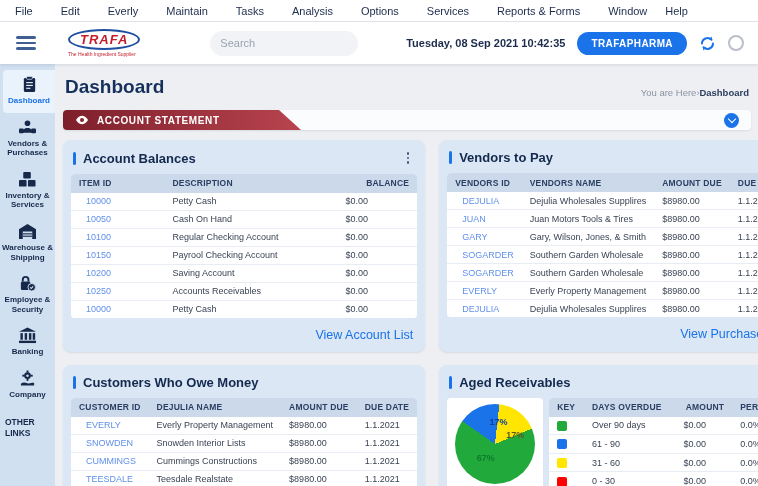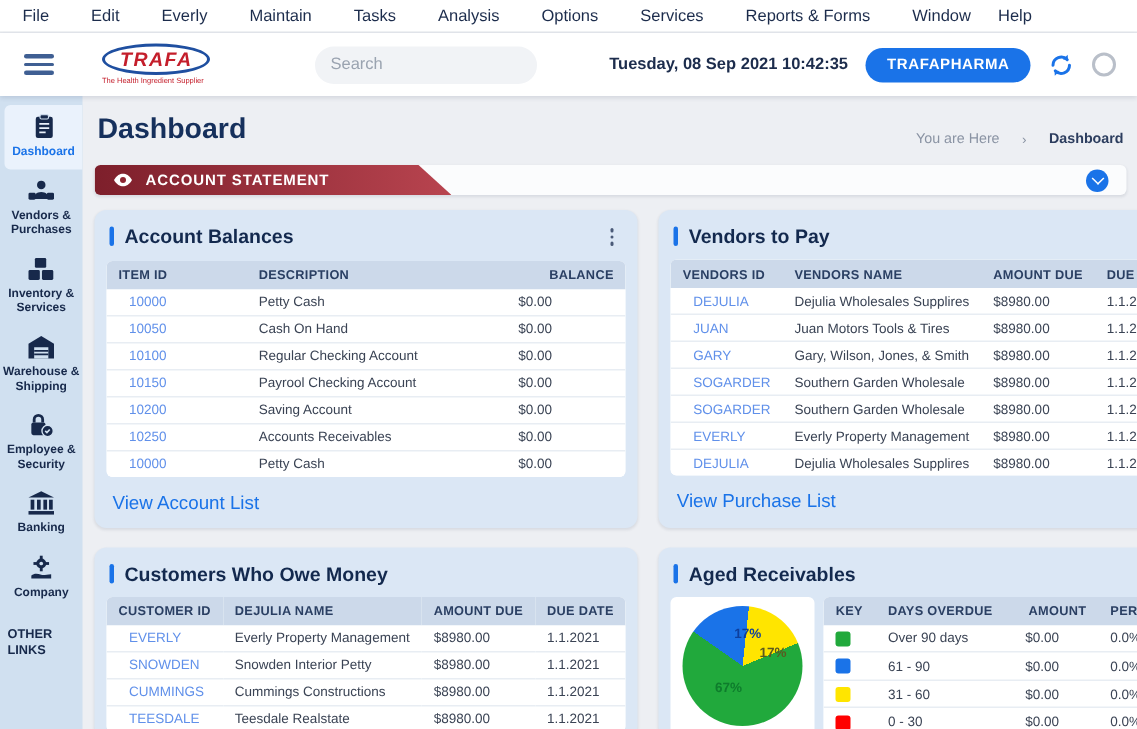--- a/index.html
+++ b/index.html
@@ -34,47 +34,47 @@
   .side-item svg { width:19px; height:17px; }
   .side-label { font-size:8px; font-weight:600; color:#17294b; text-align:center; line-height:1.2; margin-top:3px; }
   .side-item.active { background:#eaf2fc; border-radius:4px 0 0 4px; margin-left:3px; }
   .side-item.active .side-label { color:#1a73e8; }
   .other-links-title { font-size:8.5px; font-weight:bold; color:#17294b; padding:10px 0 2px 5px; line-height:1.3; }
 
   
   .main { flex:1; padding:10px 7px 0 8px; overflow:hidden; }
   .title-row { display:flex; align-items:flex-end; justify-content:space-between; padding:2px 2px 0 2px; }
   .page-title { font-size:19px; font-weight:bold; color:#16305c; }
-  .breadcrumb { font-size:9.5px; color:#8a93a3; display:flex; align-items:center; gap:15px; }
+  .breadcrumb { font-size:9.5px; color:#8a93a3; display:flex; align-items:center; gap:0; }
   .breadcrumb .bc-current { color:#2c3d5e; font-weight:bold; }
   .bc-chev { color:#8a93a3; font-size:9px; }
 
   
   .ribbon-bar { margin-top:12px; background:#fbfcfd; border-radius:4px; height:20px; position:relative; box-shadow:0 1px 2px rgba(30,40,70,.10); display:flex; align-items:center; }
   .ribbon { height:100%; width:238px; background:linear-gradient(90deg,#7d1f2b,#b8444f); clip-path:polygon(0 0, calc(100% - 22px) 0, 100% 100%, 0 100%); display:flex; align-items:center; gap:8px; padding:0 30px 0 12px; border-radius:4px 0 0 4px; }
   .ribbon-label { color:#fff; font-size:10px; font-weight:bold; letter-spacing:.6px; white-space:nowrap; }
   .chev-circle { position:absolute; right:12px; width:15px; height:15px; background:#1a73e8; border-radius:50%; display:flex; align-items:center; justify-content:center; cursor:pointer; }
   .chev-circle:after { content:""; width:5px; height:5px; border-right:1.8px solid #fff; border-bottom:1.8px solid #fff; transform:rotate(45deg); margin-top:-2px; }
 
   
   .grid { display:grid; grid-template-columns:1fr 1fr; gap:13px 14px; margin-top:10px; }
   .panel { background:#dbe7f5; border-radius:8px; padding:8px 8px 2px; box-shadow:0 1px 2px rgba(30,40,70,.10); }
-  .panel-head { display:flex; align-items:flex-start; padding:2px 2px 8px 2px; }
+  .panel-head { display:flex; align-items:flex-end; padding:2px 2px 8px 2px; }
   .panel-title { font-size:13px; font-weight:bold; color:#13294e; display:flex; align-items:center; }
   .panel-title:before { content:""; width:3px; height:13px; background:#1a73e8; border-radius:2px; margin-right:7px; }
   .kebab { margin-left:auto; display:flex; flex-direction:column; gap:2px; padding:2px 6px; cursor:pointer; }
   .kebab span { width:2.5px; height:2.5px; background:#4a5a78; border-radius:50%; }
 
   table { width:100%; border-collapse:collapse; background:#fff; border-radius:4px; overflow:hidden; }
   thead th { background:#ccd9ea; color:#2a3f63; font-size:8.5px; font-weight:bold; text-align:left; padding:4.5px 8px; letter-spacing:.2px; white-space:nowrap; }
   thead th.num { text-align:right; }
   tbody td { font-size:9px; color:#3a4354; padding:3.5px 8px; border-top:1px solid #e8edf3; background:#fff; white-space:nowrap; }
   tbody tr:first-child td { border-top:none; }
   table.link-first tbody td:first-child { color:#6090ea; cursor:pointer;padding-left:15px; }
-  .view-link { font-size:12.5px; color:#1a73e8; padding:10px 4px 8px; cursor:pointer; }
+  .view-link { font-size:12.5px; color:#1a73e8; padding:10px 4px 8px; cursor:pointer;text-align:right; }
 
   
   .aged-body { display:flex; gap:6px; background:transparent; }
   .pie-wrap { width:96px; background:#fff; border-radius:4px; position:relative; flex:0 0 auto; display:flex; align-items:center; justify-content:center; }
   .pie { width:80px; height:80px; border-radius:50%; position:relative; }
   .pie-label { position:absolute; font-size:9px; font-weight:600; }
   .pie-lab-0 { top:17%; left:43%; color:#0d3f9e; }
   .pie-lab-1 { top:33%; left:64%; color:#5a5a20; }
   .pie-lab-2 { top:62%; left:27%; color:#0e7c2c; }
   .key-swatch { display:inline-block; width:10px; height:10px; border-radius:2px; vertical-align:middle; }
@@ -394,21 +394,21 @@
               </thead>
             <tbody>
                 <tr>
                   <td>EVERLY</td>
                   <td>Everly Property Management</td>
                   <td>$8980.00</td>
                   <td>1.1.2021</td>
                 </tr>
                 <tr>
                   <td>SNOWDEN</td>
-                  <td>Snowden Interior Petty</td>
+                  <td>Snowden Interior Lists</td>
                   <td>$8980.00</td>
                   <td>1.1.2021</td>
                 </tr>
                 <tr>
                   <td>CUMMINGS</td>
                   <td>Cummings Constructions</td>
                   <td>$8980.00</td>
                   <td>1.1.2021</td>
                 </tr>
                 <tr>

